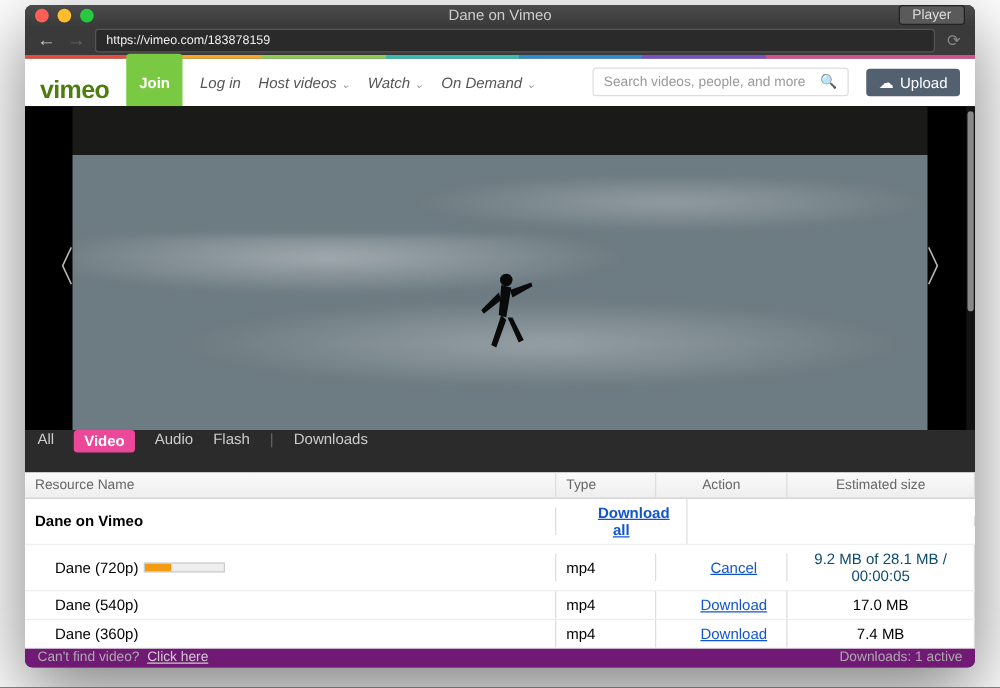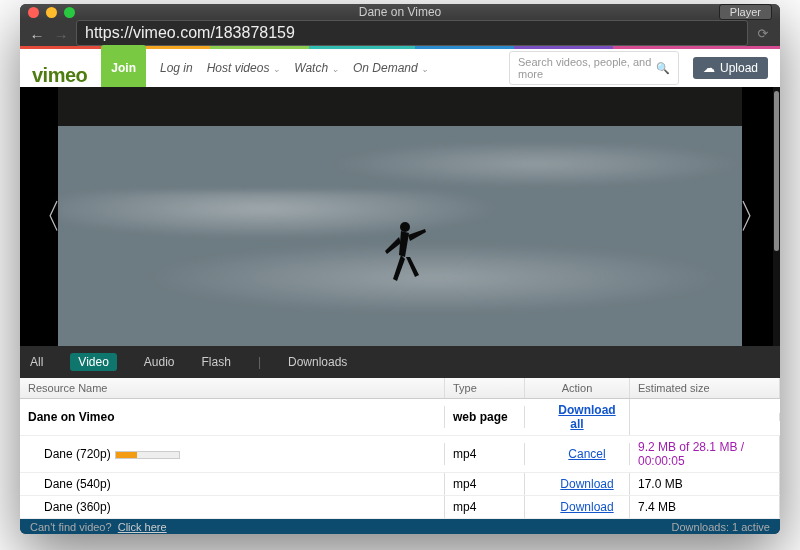--- a/index.html
+++ b/index.html
@@ -7,61 +7,61 @@
 .window { position: absolute; top: 4px; left: 20px; width: 760px; height: 530px; background: #3a3a3a; border-radius: 6px; box-shadow: 0 20px 60px rgba(0,0,0,0.5); overflow: hidden; display: flex; flex-direction: column; }
 .titlebar { height: 22px; background: linear-gradient(#4b4b4b,#3a3a3a); display: flex; align-items: center; padding: 0 8px; position: relative; }
 .traffic { display: flex; gap: 7px; }
 .tl { width: 11px; height: 11px; border-radius: 50%; }
 .tl.red { background: #ff5f57; } .tl.yel { background: #ffbd2e; } .tl.grn { background: #28c940; }
 .title { position: absolute; left: 0; right: 0; text-align: center; color: #ccc; font-size: 12px; }
 .player-btn { margin-left: auto; background: #5a5a5a; color: #ddd; font-size: 11px; padding: 1px 10px; border-radius: 3px; border: 1px solid #222; }
 .toolbar { height: 30px; background: #3a3a3a; display: flex; align-items: center; padding: 0 8px; gap: 6px; }
 .nav-arrow { color: #ccc; font-size: 15px; cursor: pointer; width: 18px; text-align:center; }
 .nav-arrow.dim { color: #666; }
-.url-bar { flex: 1; background: #2a2a2a; border: 1px solid #555; border-radius: 3px; padding: 3px 8px; color: #eee; font-size: 16px; }
+.url-bar { flex: 1; background: #2a2a2a; border: 1px solid #555; border-radius: 3px; padding: 3px 8px; color: #eee; font-size: 10px; }
 .reload { color: #888; font-size: 13px; width: 18px; text-align:center; }
 .web-area { flex: 0 0 300px; background: #000; display: flex; flex-direction: column; position:relative; }
 .top-strip { height: 3px; background: linear-gradient(90deg,#e64c3c 0 12%,#f4a623 12% 25%,#8ccc4f 25% 38%,#32bdb0 38% 52%,#2c8bcc 52% 65%,#7a4fc1 65% 78%,#d64c93 78% 100%); }
 .vimeo-bar { height: 38px; background: #fff; display: flex; align-items: center; padding: 0 12px; gap: 14px; font-size: 12px; color: #555; }
 .logo { font-weight: 900; font-size: 20px; color: #4d7c0f; letter-spacing: -0.5px; margin-top: 14px; }
 .join { background: #7ac943; color: #fff; padding: 16px 10px; border-radius: 3px; font-weight: 600; font-size:12px; }
 .vnav { cursor: pointer; font-style: italic; }
 .caret { font-size: 9px; color: #999; }
-.search-box { margin-left: auto; border: 1px solid #ddd; border-radius: 3px; padding: 4px 8px; font-size: 11px; color: #999; width: 170px; display:flex; align-items:center; gap:4px; }
+.search-box { margin-left: auto; border: 1px solid #ddd; border-radius: 3px; padding: 4px 8px; font-size: 11px; color: #999; width: 205px; display:flex; align-items:center; gap:4px; }
 .upload { background: #526070; color: #fff; padding: 4px 10px; border-radius: 3px; font-size: 12px; display:flex; align-items:center; gap:5px; }
 .video-stage { flex: 1; position: relative; background: #000; display:flex; align-items:center; justify-content:center; overflow:hidden; }
 .surf-img { position:absolute; inset:0; margin:0 38px; }
 .sea { position:absolute; inset:0; background: linear-gradient(180deg,#1a1a18 0 15%, #6d7b82 15% 100%); }
 .wave1 { position:absolute; top:40%; left:0; right:0; height:60px; background: radial-gradient(ellipse 400px 50px at 30% 30%, rgba(255,255,255,0.35), transparent 60%); filter: blur(3px); }
 .wave2 { position:absolute; top:60%; left:0; right:0; height:70px; background: radial-gradient(ellipse 450px 55px at 55% 50%, rgba(255,255,255,0.28), transparent 65%); filter: blur(4px); }
 .wave3 { position:absolute; top:22%; left:0; right:0; height:50px; background: radial-gradient(ellipse 350px 40px at 70% 40%, rgba(255,255,255,0.25), transparent 60%); filter: blur(3px); }
 .surfer { position:absolute; top:50%; left:47%; width:50px; height:80px; }
 .surfer svg { width:100%; height:100%; }
 .stage-arrow { position:absolute; top:50%; transform:translateY(-50%); color:#bbb; font-size:34px; cursor:pointer; z-index:2; font-weight:100; }
 .stage-arrow.left { left:8px; } .stage-arrow.right { right:8px; }
 .scroll-hint { position:absolute; right:0; top:41px; bottom:0; width:7px; background:rgba(255,255,255,0.07); }
 .scroll-thumb { position:absolute; right:1px; top:45px; width:5px; height:160px; background:#888; border-radius:3px; }
 
-.panel-tabs { height: 44px; background: #2b2b2b; display: flex; align-items: center; padding: 0 10px; gap: 27px; font-size: 12px; color: #ccc; }
+.panel-tabs { height: 44px; background: #2b2b2b; display: flex; align-items: flex-start; padding: 0 10px; gap: 16px; font-size: 12px; color: #ccc; }
 .ptab { cursor:pointer; }
-.ptab.active { background:#0f766e; padding:2px 8px; border-radius:3px; color:#fff; }
+.ptab.active { background:#ec4899; padding:2px 8px; border-radius:3px; color:#fff;font-weight:bold; }
 .ptab-sep { color:#666; }
 .table { flex:1; background:#fff; display:flex; flex-direction:column; font-size:12px; }
 .thead { display:flex; background:linear-gradient(#fafafa,#eee); border-bottom:1px solid #ccc; }
 .thead > div, .trow > div { padding:4px 8px; border-right:1px solid #ddd; }
-.c-name { flex:0 0 425px; } .c-type { flex:0 0 80px; } .c-action { flex:0 0 105px; text-align:center; } .c-size { flex:1; text-align:left; }
+.c-name { flex:0 0 425px; } .c-type { flex:0 0 80px; } .c-action { flex:0 0 105px; text-align:center; } .c-size { flex:1; text-align:center; }
 .thead > div { color:#666; font-size:11px; }
 .trow { display:flex; border-bottom:1px solid #eee; min-height:20px; align-items:center; }
 .trow.head { font-weight:700; }
 .indent { padding-left: 24px !important; }
 .link { color:#1155cc; text-decoration:underline; cursor:pointer;padding-left:20px; }
-.orange { color:#a21caf; }
+.orange { color:#0c4a6e; }
 .progress { display:inline-block; width:65px; height:8px; background:#eee; border:1px solid #ccc; vertical-align:middle; position:relative; margin-left:4px; }
 .progress-fill { position:absolute; left:0; top:0; bottom:0; width:33%; background:#f39c12; }
-.status { height:20px; background:#0c4a6e; display:flex; align-items:center; padding:0 10px; font-size:11px; color:#aaa; }
+.status { height:20px; background:#701a75; display:flex; align-items:center; padding:0 10px; font-size:11px; color:#aaa; }
 .status .right { margin-left:auto; }
 .status .link2 { color:#ccc; text-decoration:underline; cursor:pointer; }
 </style>
 </head>
 <body>
 
 <div class="window">
   <div class="titlebar">
     <div class="traffic">
       <div class="tl red"></div>
@@ -135,21 +135,20 @@
   <div class="table">
     <div class="thead">
       <div class="c-name">Resource Name</div>
       <div class="c-type">Type</div>
       <div class="c-action">Action</div>
       <div class="c-size">Estimated size</div>
     </div>
     <div id="tbody">
         <div class="trow head">
           <div class="c-name">Dane on Vimeo</div>
-          <div class="c-type" style="font-weight:700">web page</div>
           <div class="c-action"><span class="link">Download all</span></div>
           <div class="c-size"></div>
         </div>
         <div class="trow">
           <div class="c-name indent">Dane (720p)<span class="progress"><span class="progress-fill"></span></span></div>
           <div class="c-type">mp4</div>
           <div class="c-action"><span class="link">Cancel</span></div>
           <div class="c-size orange">9.2 MB of 28.1 MB / 00:00:05</div>
         </div>
         <div class="trow">

